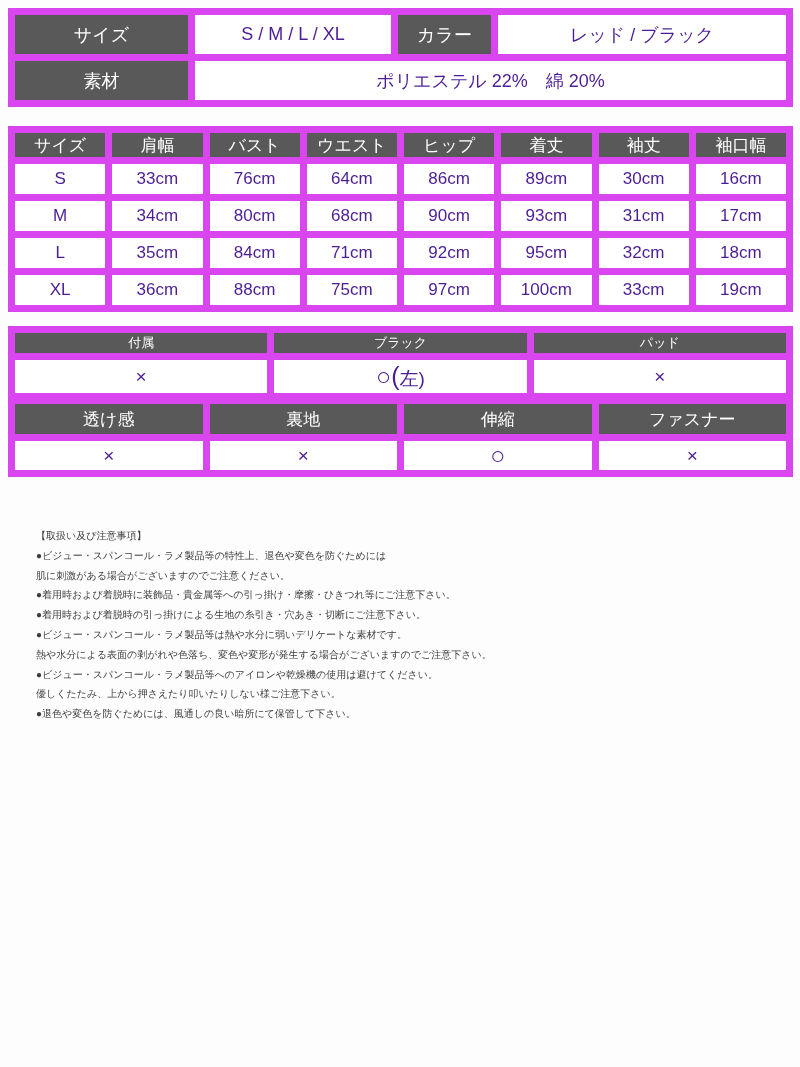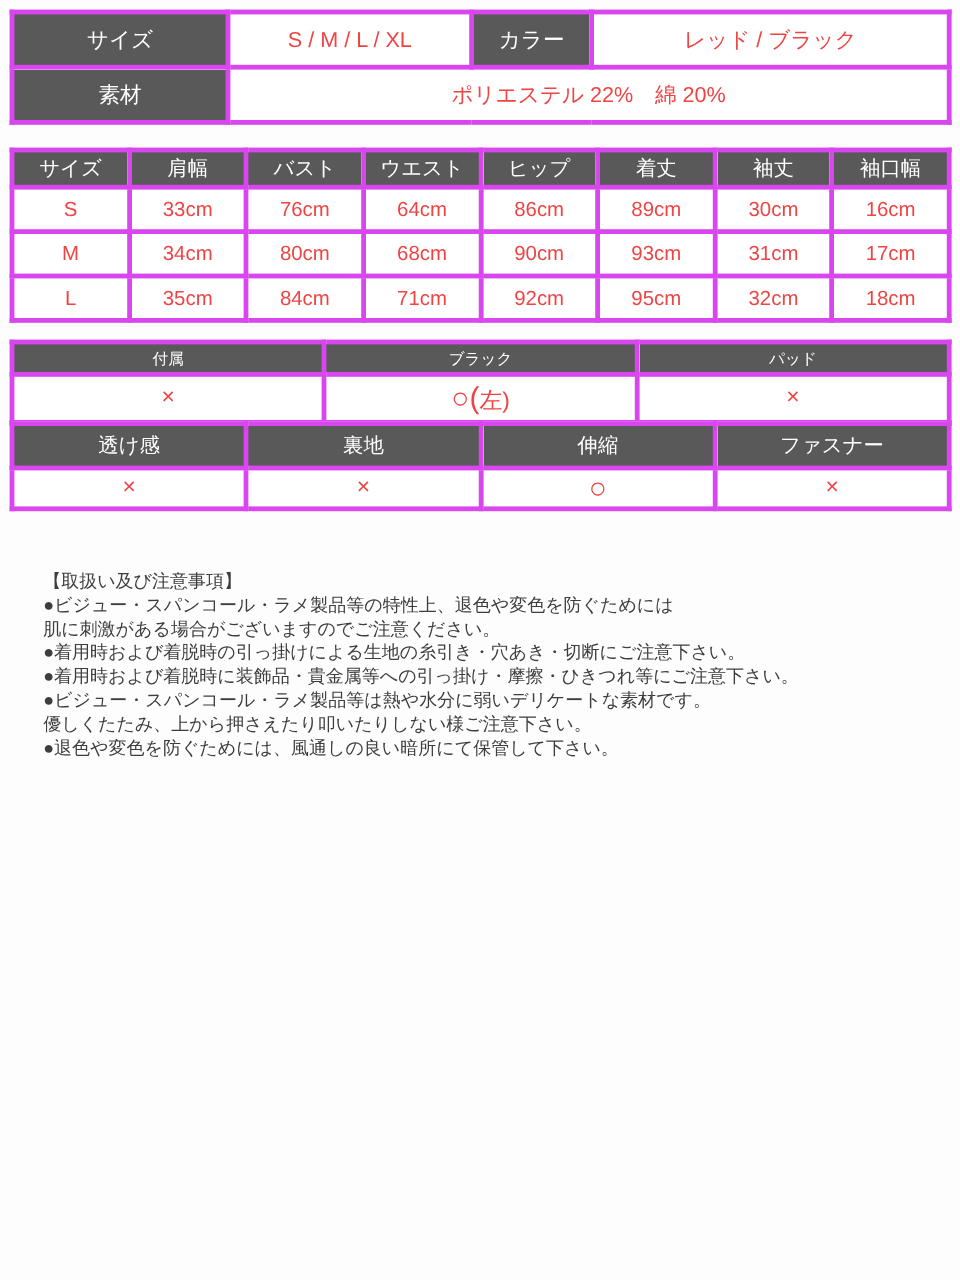--- a/index.html
+++ b/index.html
@@ -14,34 +14,34 @@
   .page { padding: 8px 7px 0 8px; }
 
   table {
     border-collapse: collapse;
     width: 785px;
     table-layout: fixed;
     border: 3px solid #141414;
     background: #fff;
   }
   th, td {
-    border: 4px solid #d946ef;
+    border: 7px solid #d946ef;
     text-align: center;
     vertical-align: middle;
     padding: 0 2px;
     overflow: hidden;
     white-space: nowrap;
   }
   th {
     background: #595959;
     color: #ffffff;
     font-weight: normal;
     font-size: 18px;
   }
-  td { color: #ef4444; font-size: 18px; text-align: center; }
+  td { color: #4c1d95; font-size: 18px; text-align: center; }
 
   
   .t1 th, .t1 td { height: 46px; }
 
   
   .t2 { margin-top: 19px; }
   .t2 th { height: 31px; font-size: 17px; }
   .t2 td { height: 37px; font-size: 17px; }
 
   
@@ -54,21 +54,21 @@
   .t4 { margin-top: -3px; }
   .t4 th { height: 37px; font-size: 17px; margin-top: 20px; }
   .t4 td { height: 34px; font-size: 19px; }
   .t4 td.circle-value { font-size: 25px; }
 
   
   .notes {
     margin-top: 49px;
     padding-left: 28px;
     padding-right: 10px;
-    font-size: 15px;
+    font-size: 10px;
     line-height: 19.8px;
     color: #3d3d3d;
   }
   .notes div { white-space: nowrap; }
 </style>
 </head>
 <body>
 
 <div class="page">
 
@@ -128,20 +128,30 @@
     <tr>
       <td>L</td>
       <td>35cm</td>
       <td>84cm</td>
       <td>71cm</td>
       <td>92cm</td>
       <td>95cm</td>
       <td>32cm</td>
       <td>18cm</td>
     </tr>
+    <tr>
+      <td>XL</td>
+      <td>36cm</td>
+      <td>88cm</td>
+      <td>75cm</td>
+      <td>97cm</td>
+      <td>100cm</td>
+      <td>33cm</td>
+      <td>19cm</td>
+    </tr>
   </tbody>
     </table>
 
   <table class="t3">
     <tbody>
         <tr>
       <th>付属</th>
       <th>ブラック</th>
       <th>パッド</th>
     </tr>
@@ -167,20 +177,22 @@
       <td class="circle-value">○</td>
       <td>×</td>
     </tr>
   </tbody>
     </table>
 
   <div class="notes">
     <div>【取扱い及び注意事項】</div>
     <div>●ビジュー・スパンコール・ラメ製品等の特性上、退色や変色を防ぐためには</div>
     <div>肌に刺激がある場合がございますのでご注意ください。</div>
+    <div>●着用時および着脱時に装飾品・貴金属等への引っ掛け・摩擦・ひきつれ等にご注意下さい。</div>
     <div>●着用時および着脱時の引っ掛けによる生地の糸引き・穴あき・切断にご注意下さい。</div>
-    <div>●着用時および着脱時に装飾品・貴金属等への引っ掛け・摩擦・ひきつれ等にご注意下さい。</div>
     <div>●ビジュー・スパンコール・ラメ製品等は熱や水分に弱いデリケートな素材です。</div>
+    <div>熱や水分による表面の剥がれや色落ち、変色や変形が発生する場合がございますのでご注意下さい。</div>
+    <div>●ビジュー・スパンコール・ラメ製品等へのアイロンや乾燥機の使用は避けてください。</div>
     <div>優しくたたみ、上から押さえたり叩いたりしない様ご注意下さい。</div>
     <div>●退色や変色を防ぐためには、風通しの良い暗所にて保管して下さい。</div>
   </div>
 
 </div>
 
 </body></html>

